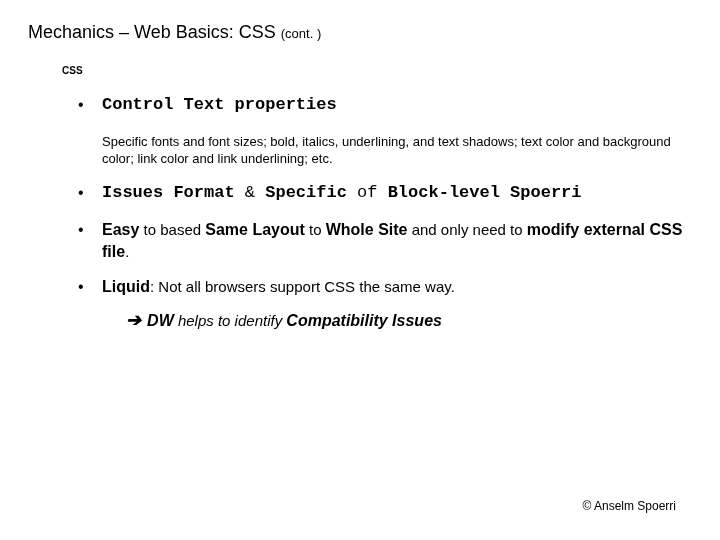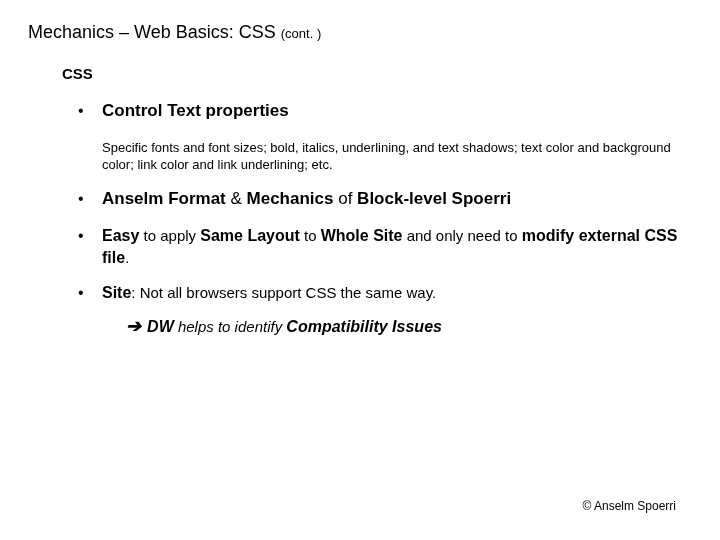--- a/index.html
+++ b/index.html
@@ -20,21 +20,21 @@
   }
   .title {
     font-size: 18px;
     font-weight: normal;
     margin: 0 0 22px 0;
   }
   .title .cont {
     font-size: 13px;
   }
   .section {
-    font-size: 15px;
+    font-size: 10px;
     font-weight: bold;
     margin: 0 0 18px 34px;
   }
   ul.main {
     list-style: none;
     margin: 0 0 0 50px;
     padding: 0;
   }
   ul.main > li {
     position: relative;
@@ -46,20 +46,21 @@
   ul.main > li::before {
     content: "•";
     position: absolute;
     left: 0;
     top: 0;
     font-size: 16px;
   }
   .li-head {
     font-weight: bold;
     font-size: 17px;
+    font-family: Liberation Mono, monospace;
   }
   .li-head .plain { font-weight: normal; }
   .desc {
     font-size: 13px;
     font-weight: normal;
     margin-top: 16px;
     line-height: 1.35;
   }
   .inline-plain { font-weight: normal; font-size: 15px; }
   .arrow-line {
@@ -95,31 +96,31 @@
 
   <ul class="main">
 
     <li>
       <div class="li-head">Control Text properties</div>
       <div class="desc">Specific fonts and font sizes; bold, italics, underlining, and text shadows; text color and background color; link color and link underlining; etc.</div>
     </li>
 
     <li>
       <div class="li-head">
-        <b>Anselm Format</b><span class="plain"> &amp; </span><b>Mechanics</b><span class="plain"> of </span><b>Block-level Spoerri</b>
+        <b>Issues Format</b><span class="plain"> &amp; </span><b>Specific</b><span class="plain"> of </span><b>Block-level Spoerri</b>
       </div>
     </li>
 
 
     <li>
-      <b>Easy</b><span class="inline-plain"> to apply </span><b>Same Layout</b><span class="inline-plain"> to </span><b>Whole Site</b><span class="inline-plain"> and only need to </span><b>modify external CSS file</b><span class="inline-plain">.</span>
+      <b>Easy</b><span class="inline-plain"> to based </span><b>Same Layout</b><span class="inline-plain"> to </span><b>Whole Site</b><span class="inline-plain"> and only need to </span><b>modify external CSS file</b><span class="inline-plain">.</span>
     </li>
 
     <li>
-      <b>Site</b><span class="inline-plain">: Not all browsers support CSS the same way.</span>
+      <b>Liquid</b><span class="inline-plain">: Not all browsers support CSS the same way.</span>
       <div class="arrow-line">
         <span class="arrow">➔</span><b>DW</b><span class="inline-plain"> helps to identify </span><b>Compatibility Issues</b>
       </div>
     </li>
 
   </ul>
 
   <div class="footer">© Anselm Spoerri</div>
 </div>
 

